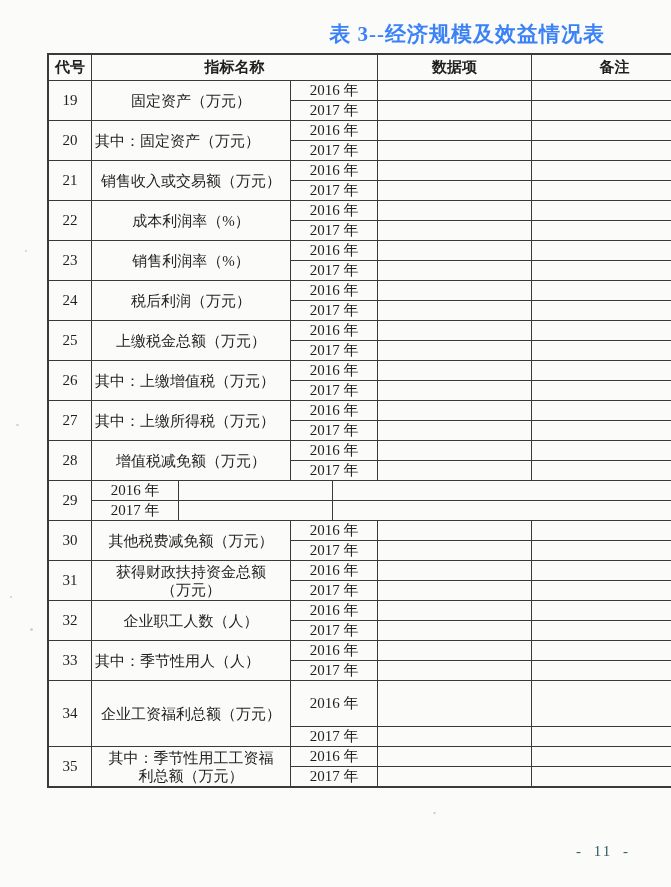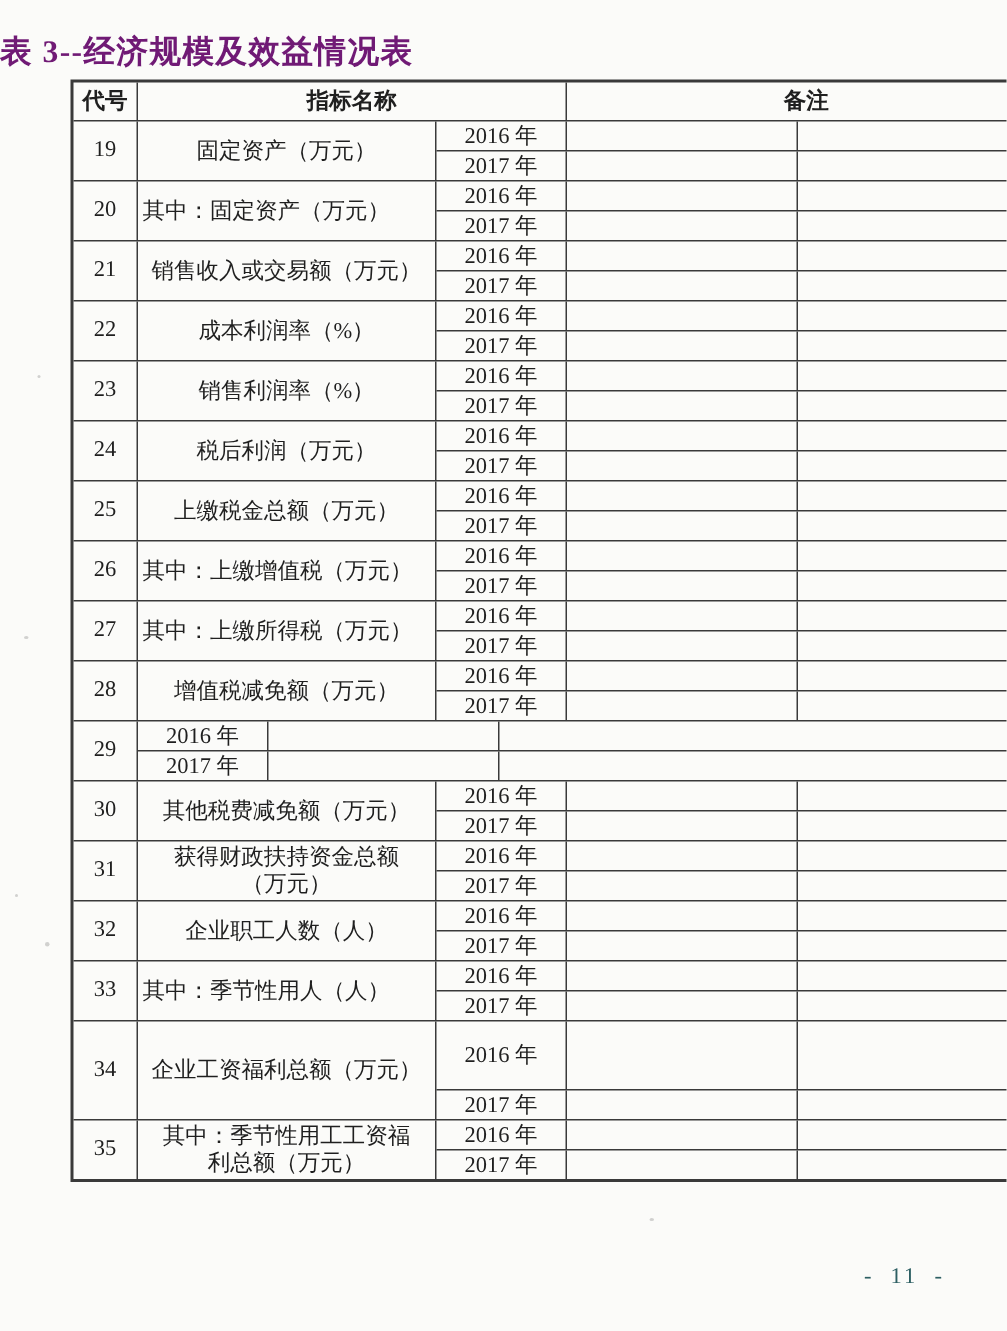--- a/index.html
+++ b/index.html
@@ -13,25 +13,25 @@
     background: #fbfbf9;
     font-family: "Liberation Serif", "DejaVu Serif", serif;
     color: #1f1f1f;
     overflow: hidden;
   }
   .title {
     position: absolute;
     top: 20px;
     left: 0;
     width: 605px;
-    text-align: left;
+    text-align: right;
     font-size: 21px;
     font-weight: bold;
     letter-spacing: 1px;
-    color: #701a75;
+    color: #3b82f6;
     margin: 0;
   }
   .form-table {
     position: absolute;
     left: 47px;
     top: 53px;
     width: 652px;
     box-sizing: border-box;
     border: 2px solid #3a3a3a;
     background: transparent;
@@ -117,20 +117,21 @@
 </style>
 </head>
 <body>
 
 <h1 class="title">表 3--经济规模及效益情况表</h1>
 
 <div class="form-table">
   <div class="hrow">
     <div class="cell h-code">代号</div>
     <div class="cell h-name">指标名称</div>
+    <div class="cell h-data">数据项</div>
     <div class="cell h-remark">备注</div>
   </div>
   <div>
       <div class="irow">
         <div class="cell code-cell">19</div>
         <div class="cell name-cell">固定资产（万元）</div>
         <div class="sub">
           <div class="srow">
             <div class="cell year-cell">2016 年</div>
             <div class="cell data-cell"></div>

